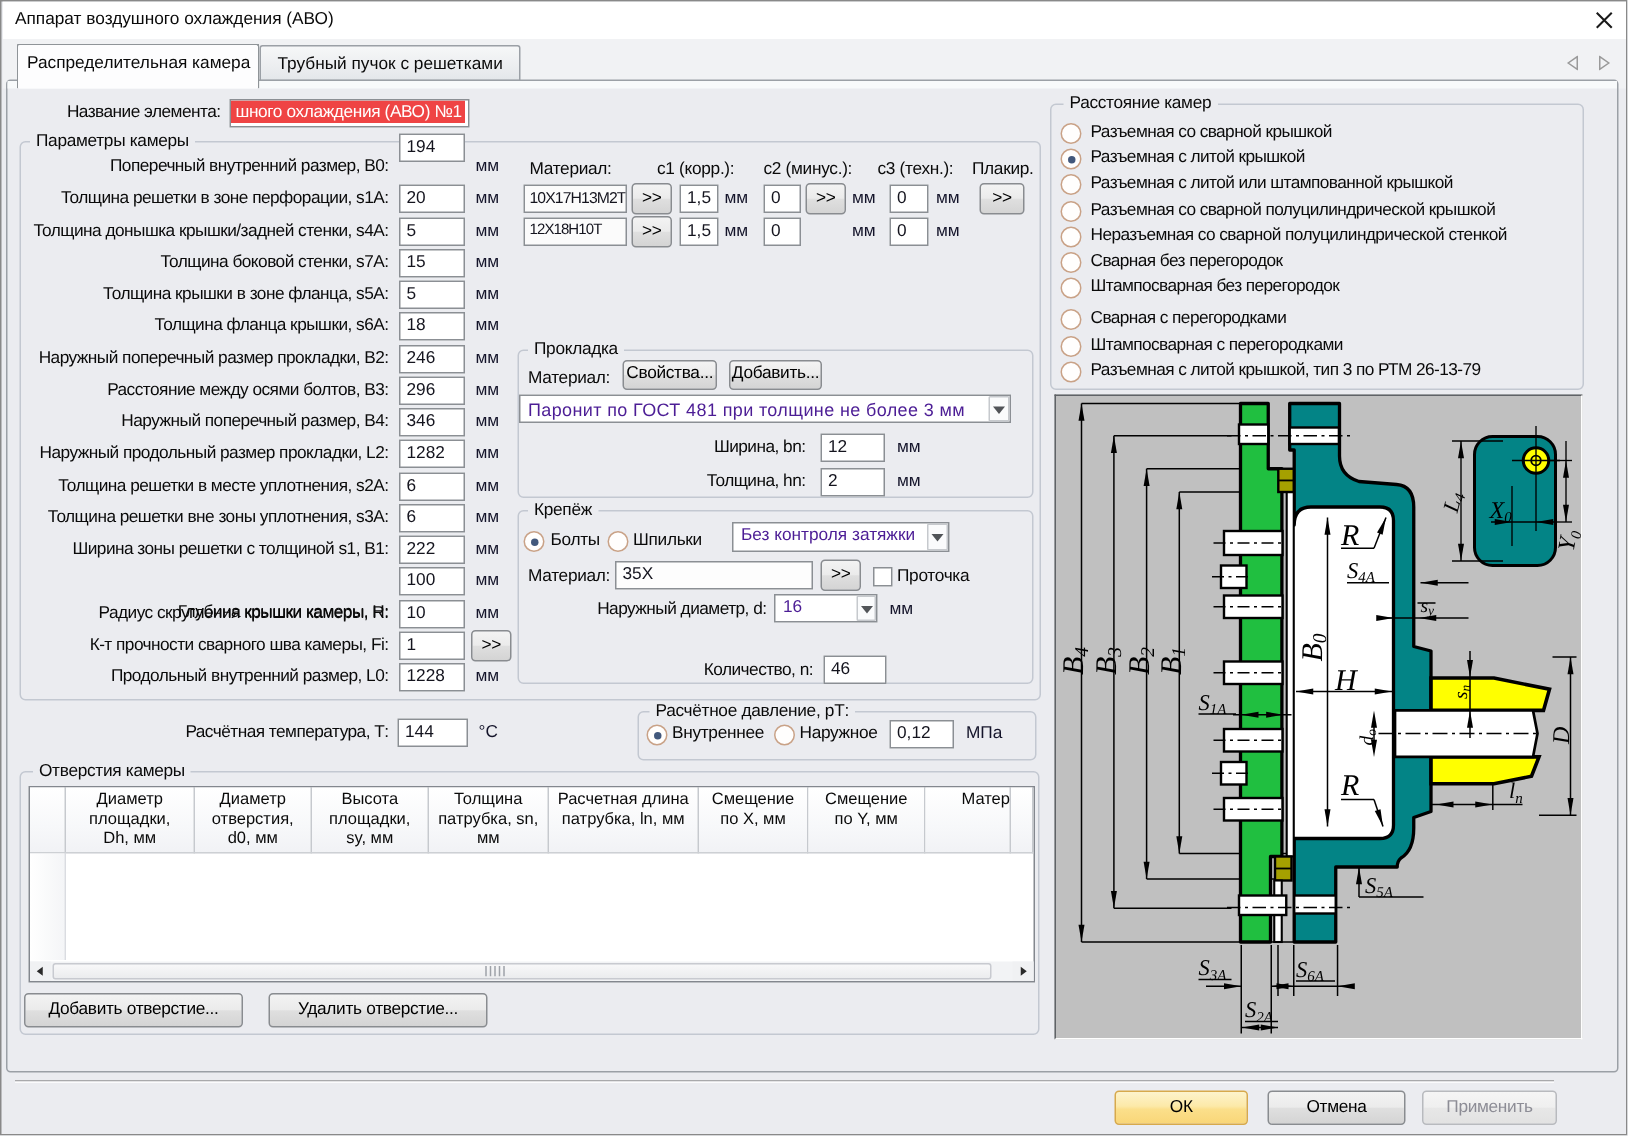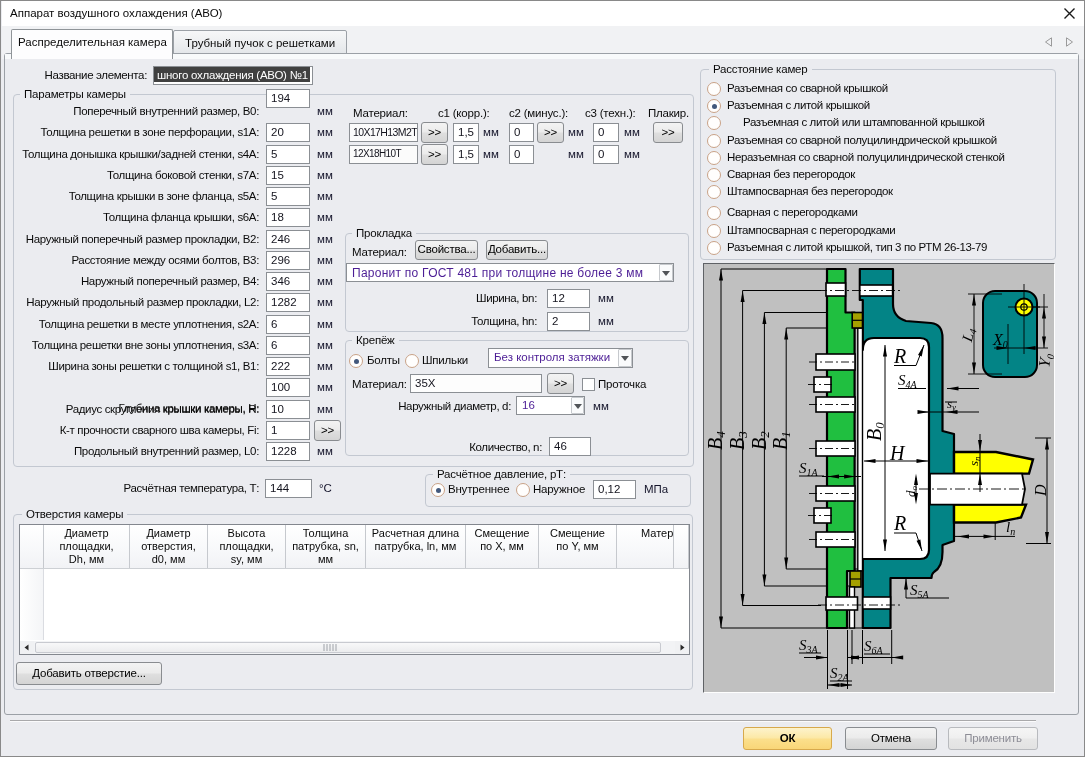--- a/index.html
+++ b/index.html
@@ -37,21 +37,21 @@
 <div class="abs" style="left:10px;top:28px;width:162px;height:30px;background:#fdfdfe;border:1px solid #8f9498;border-bottom:none;border-radius:2px 2px 0 0;box-sizing:border-box;"></div>
 
 <div class="lbl" style="left:17px;top:35px;letter-spacing:0;">Распределительная камера</div>
 
 <svg class="abs" style="left:1043px;top:36px;" width="30" height="10">
       <path d="M7.5,0.8 L1.5,5 L7.5,9.2 Z" fill="none" stroke="#9a9a9a" stroke-width="1"></path>
       <path d="M22.5,0.8 L28.5,5 L22.5,9.2 Z" fill="none" stroke="#9a9a9a" stroke-width="1"></path>
     </svg>
 
 <div class="rlbl" style="right:937px;top:68px;">Название элемента:</div>
-<div class="inp" style="left:152px;top:65px;width:160px;height:19px;padding:0;"><span style="display:inline-block;background:#404040;color:#fff;padding:2px 2px 1px 3px;letter-spacing:-0.25px;">шного охлаждения (АВО) №1</span></div>
+<div class="inp" style="left:152px;top:65px;width:160px;height:19px;padding:0;"><span style="display:inline-block;background:#ef4444;color:#fff;padding:2px 2px 1px 3px;letter-spacing:-0.25px;">шного охлаждения (АВО) №1</span></div>
 
 <div class="grp" style="left:12px;top:93px;width:681px;height:373px;"></div>
 <div class="gt" style="left:19px;top:87px;">Параметры камеры</div>
 <div id="paramrows">
       <div class="rlbl" style="right:825px;top:104px;">Поперечный внутренний размер, В0:</div>
       <div class="inp" style="left:265px;top:88px;width:44px;height:19px;">194</div>
       <div class="mm" style="left:316px;top:104px;">мм</div>
       <div class="rlbl" style="right:825px;top:125px;">Толщина решетки в зоне перфорации, s1А:</div>
       <div class="inp" style="left:265px;top:122px;width:44px;height:19px;">20</div>
       <div class="mm" style="left:316px;top:125px;">мм</div>
@@ -199,49 +199,50 @@
     </svg>
 <div class="abs" style="left:674px;top:640px;width:14px;height:13px;background:#f0f1f3;"></div>
 <svg class="abs" style="left:677px;top:643px;" width="8" height="8">
       <path d="M2.5,0.5 L6.5,3.5 L2.5,6.5 Z" fill="#2a2a2a"></path>
     </svg>
 <div class="abs" style="left:34px;top:641px;width:626px;height:11px;background:linear-gradient(#f8f8f9,#ebecee);border:1px solid #c8cad0;border-radius:2px;box-sizing:border-box;"></div>
 <svg class="abs" style="left:322px;top:643px;" width="14" height="7">
       <path d="M1,0 V7 M4,0 V7 M7,0 V7 M10,0 V7 M13,0 V7" stroke="#9ea2a8" stroke-width="1"></path>
     </svg>
 <div class="btn" style="left:15px;top:661px;width:146px;height:23px;padding-top:4px;">Добавить отверстие...</div>
+<div class="btn" style="left:178px;top:661px;width:146px;height:23px;padding-top:4px;">Удалить отверстие...</div>
 
 <div class="grp" style="left:699px;top:68px;width:356px;height:191px;"></div>
 <div class="gt" style="left:708px;top:62px;">Расстояние камер</div>
 <div id="radios">
       <div class="rad" style="left:706px;top:81px;"></div>
       <div class="lbl" style="left:726px;top:81px;letter-spacing:-0.38px;">Разъемная со сварной крышкой</div>
       <div class="rad sel" style="left:706px;top:98px;"></div>
       <div class="lbl" style="left:726px;top:98px;letter-spacing:-0.38px;">Разъемная с литой крышкой</div>
       <div class="rad" style="left:706px;top:115px;"></div>
-      <div class="lbl" style="left:742px;top:115px;letter-spacing:-0.38px;">Разъемная с литой или штампованной крышкой</div>
+      <div class="lbl" style="left:726px;top:115px;letter-spacing:-0.38px;">Разъемная с литой или штампованной крышкой</div>
       <div class="rad" style="left:706px;top:133px;"></div>
       <div class="lbl" style="left:726px;top:133px;letter-spacing:-0.38px;">Разъемная со сварной полуцилиндрической крышкой</div>
       <div class="rad" style="left:706px;top:150px;"></div>
       <div class="lbl" style="left:726px;top:150px;letter-spacing:-0.38px;">Неразъемная со сварной полуцилиндрической стенкой</div>
       <div class="rad" style="left:706px;top:167px;"></div>
       <div class="lbl" style="left:726px;top:167px;letter-spacing:-0.38px;">Сварная без перегородок</div>
       <div class="rad" style="left:706px;top:184px;"></div>
       <div class="lbl" style="left:726px;top:184px;letter-spacing:-0.38px;">Штампосварная без перегородок</div>
       <div class="rad" style="left:706px;top:205px;"></div>
       <div class="lbl" style="left:726px;top:205px;letter-spacing:-0.38px;">Сварная с перегородками</div>
       <div class="rad" style="left:706px;top:223px;"></div>
       <div class="lbl" style="left:726px;top:223px;letter-spacing:-0.38px;">Штампосварная с перегородками</div>
       <div class="rad" style="left:706px;top:240px;"></div>
       <div class="lbl" style="left:726px;top:240px;letter-spacing:-0.38px;">Разъемная с литой крышкой, тип 3 по РТМ 26-13-79</div>
     </div>
 
 <div class="abs" style="left:9px;top:719px;width:1026px;height:1px;background:#a9a9ab;"></div>
 <div class="abs" style="left:9px;top:720px;width:1026px;height:1px;background:#fbfbfc;"></div>
-<div class="btn" id="okbtn" style="left:742px;top:726px;width:89px;height:23px;padding-top:4px;border:1px solid #d7a94c;background:linear-gradient(#fdf3cc,#fcE9a8 45%,#fbdf8b 55%,#f9d678);font-weight:bold;">ОК</div>
+<div class="btn" id="okbtn" style="left:742px;top:726px;width:89px;height:23px;padding-top:4px;border:1px solid #d7a94c;background:linear-gradient(#fdf3cc,#fcE9a8 45%,#fbdf8b 55%,#f9d678);font-weight:normal;">ОК</div>
 <div class="btn" style="left:844px;top:726px;width:92px;height:23px;padding-top:4px;">Отмена</div>
 <div class="btn" style="left:947px;top:726px;width:90px;height:23px;padding-top:4px;color:#8d8d96;background:linear-gradient(#f5f5f5,#efefef 48%,#e7e7e7 52%,#e2e2e2);border-color:#b8babe;">Применить</div>
 
 <div class="abs" style="left:702px;top:262px;width:352px;height:430px;background:#c0c0c0;border-top:1px solid #5f6266;border-left:1px solid #5f6266;border-right:1px solid #fefefe;border-bottom:1px solid #fefefe;box-sizing:border-box;">
 <svg id="drawing" width="350" height="428" style="position:absolute;left:0;top:0;">
 <defs>
 <g id="arl">
             <path d="M0,0 L11.5,-2 L11.5,2 Z" fill="#000"></path>
           </g>
 </defs>

